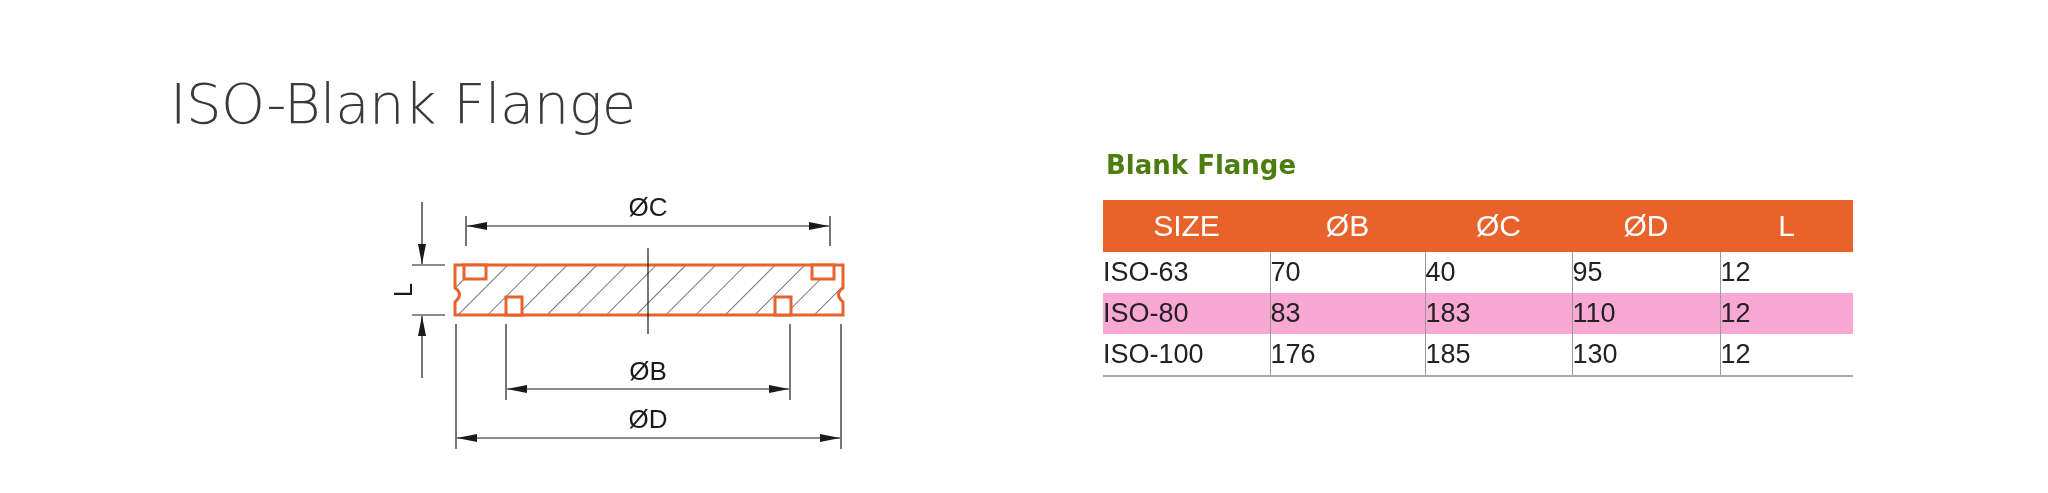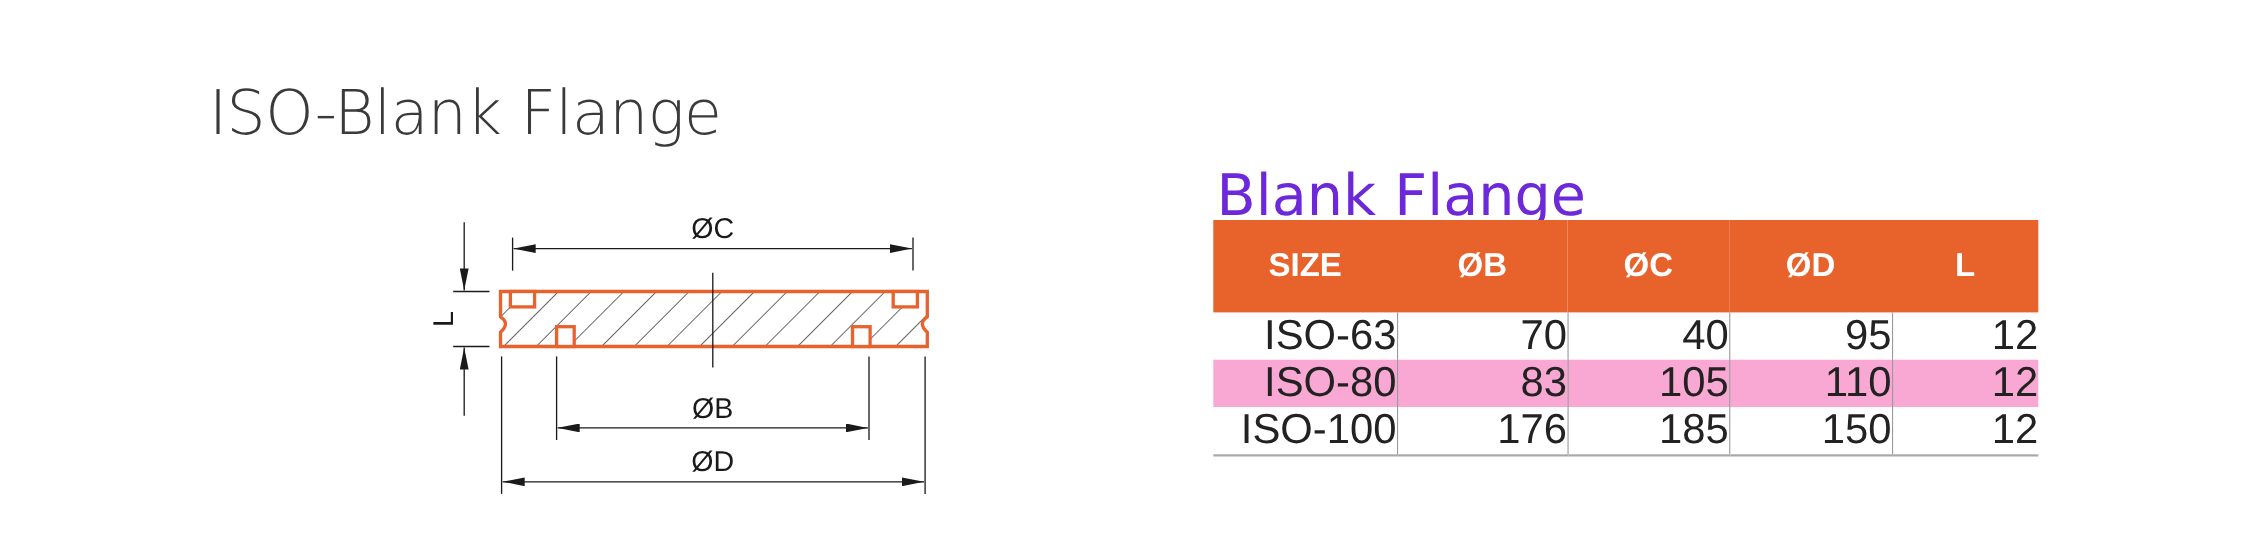--- a/index.html
+++ b/index.html
@@ -1,27 +1,27 @@
 <!DOCTYPE html>
 <html><head>
 <meta charset="utf-8">
 <style>
   html, body { margin: 0; padding: 0; background: #ffffff; }
   body { width: 2048px; height: 493px; position: relative; overflow: hidden;
          font-family: "DejaVu Sans", "Liberation Sans", sans-serif; color: #333333; }
   .page-title { position: absolute; left: 170px; top: 76px; font-size: 56px;
-                font-weight: 300; color: #3a3a3a; letter-spacing: -0.5px; line-height: 1; margin-left: 20px; }
+                font-weight: 300; color: #3a3a3a; letter-spacing: -0.5px; line-height: 1; }
   .diagram { position: absolute; left: 380px; top: 180px; width: 520px; height: 290px; }
-  .table-title { position: absolute; left: 1106px; top: 152px; font-size: 52px;
-                 color: #6d28d9; line-height: 1; font-weight: 400; }
+  .table-title { position: absolute; left: 1106px; top: 152px; font-size: 26px;
+                 color: #4d7c0f; line-height: 1; font-weight: 700; }
   table.spec { position: absolute; left: 1103px; top: 200px; width: 750px;
                border-collapse: collapse; font-family: "Liberation Sans", sans-serif; }
-  table.spec th { background: #e8622c; color: #ffffff; font-weight: 700;
-                  font-size: 30px; height: 52px; text-align: center; padding: 16px; }
-  table.spec td { font-size: 38px; color: #222222; text-align: right; height: 41px;
+  table.spec th { background: #e8622c; color: #ffffff; font-weight: 400;
+                  font-size: 30px; height: 52px; text-align: center; padding: 0; }
+  table.spec td { font-size: 27px; color: #222222; text-align: left; height: 41px;
                   padding: 0; border-left: 1.5px solid #9a9a9a; }
   table.spec td:first-child { border-left: none; }
   table.spec tr.alt td { background: #f9a8d4; }
   table.spec tr:last-child td { border-bottom: 2px solid #a8a8a8; }
   .col-size { width: 167px; } .col-b { width: 155px; } .col-c { width: 147px; }
   .col-d { width: 148px; } .col-l { width: 133px; }
 </style>
 </head>
 <body>
 
@@ -102,25 +102,25 @@
     <tr>
       <td>ISO-63</td>
       <td>70</td>
       <td>40</td>
       <td>95</td>
       <td>12</td>
     </tr>
     <tr class="alt">
       <td>ISO-80</td>
       <td>83</td>
-      <td>105</td>
+      <td>183</td>
       <td>110</td>
       <td>12</td>
     </tr>
     <tr>
       <td>ISO-100</td>
       <td>176</td>
       <td>185</td>
-      <td>150</td>
+      <td>130</td>
       <td>12</td>
     </tr>
   </tbody>
 </table>
 
 </body></html>

